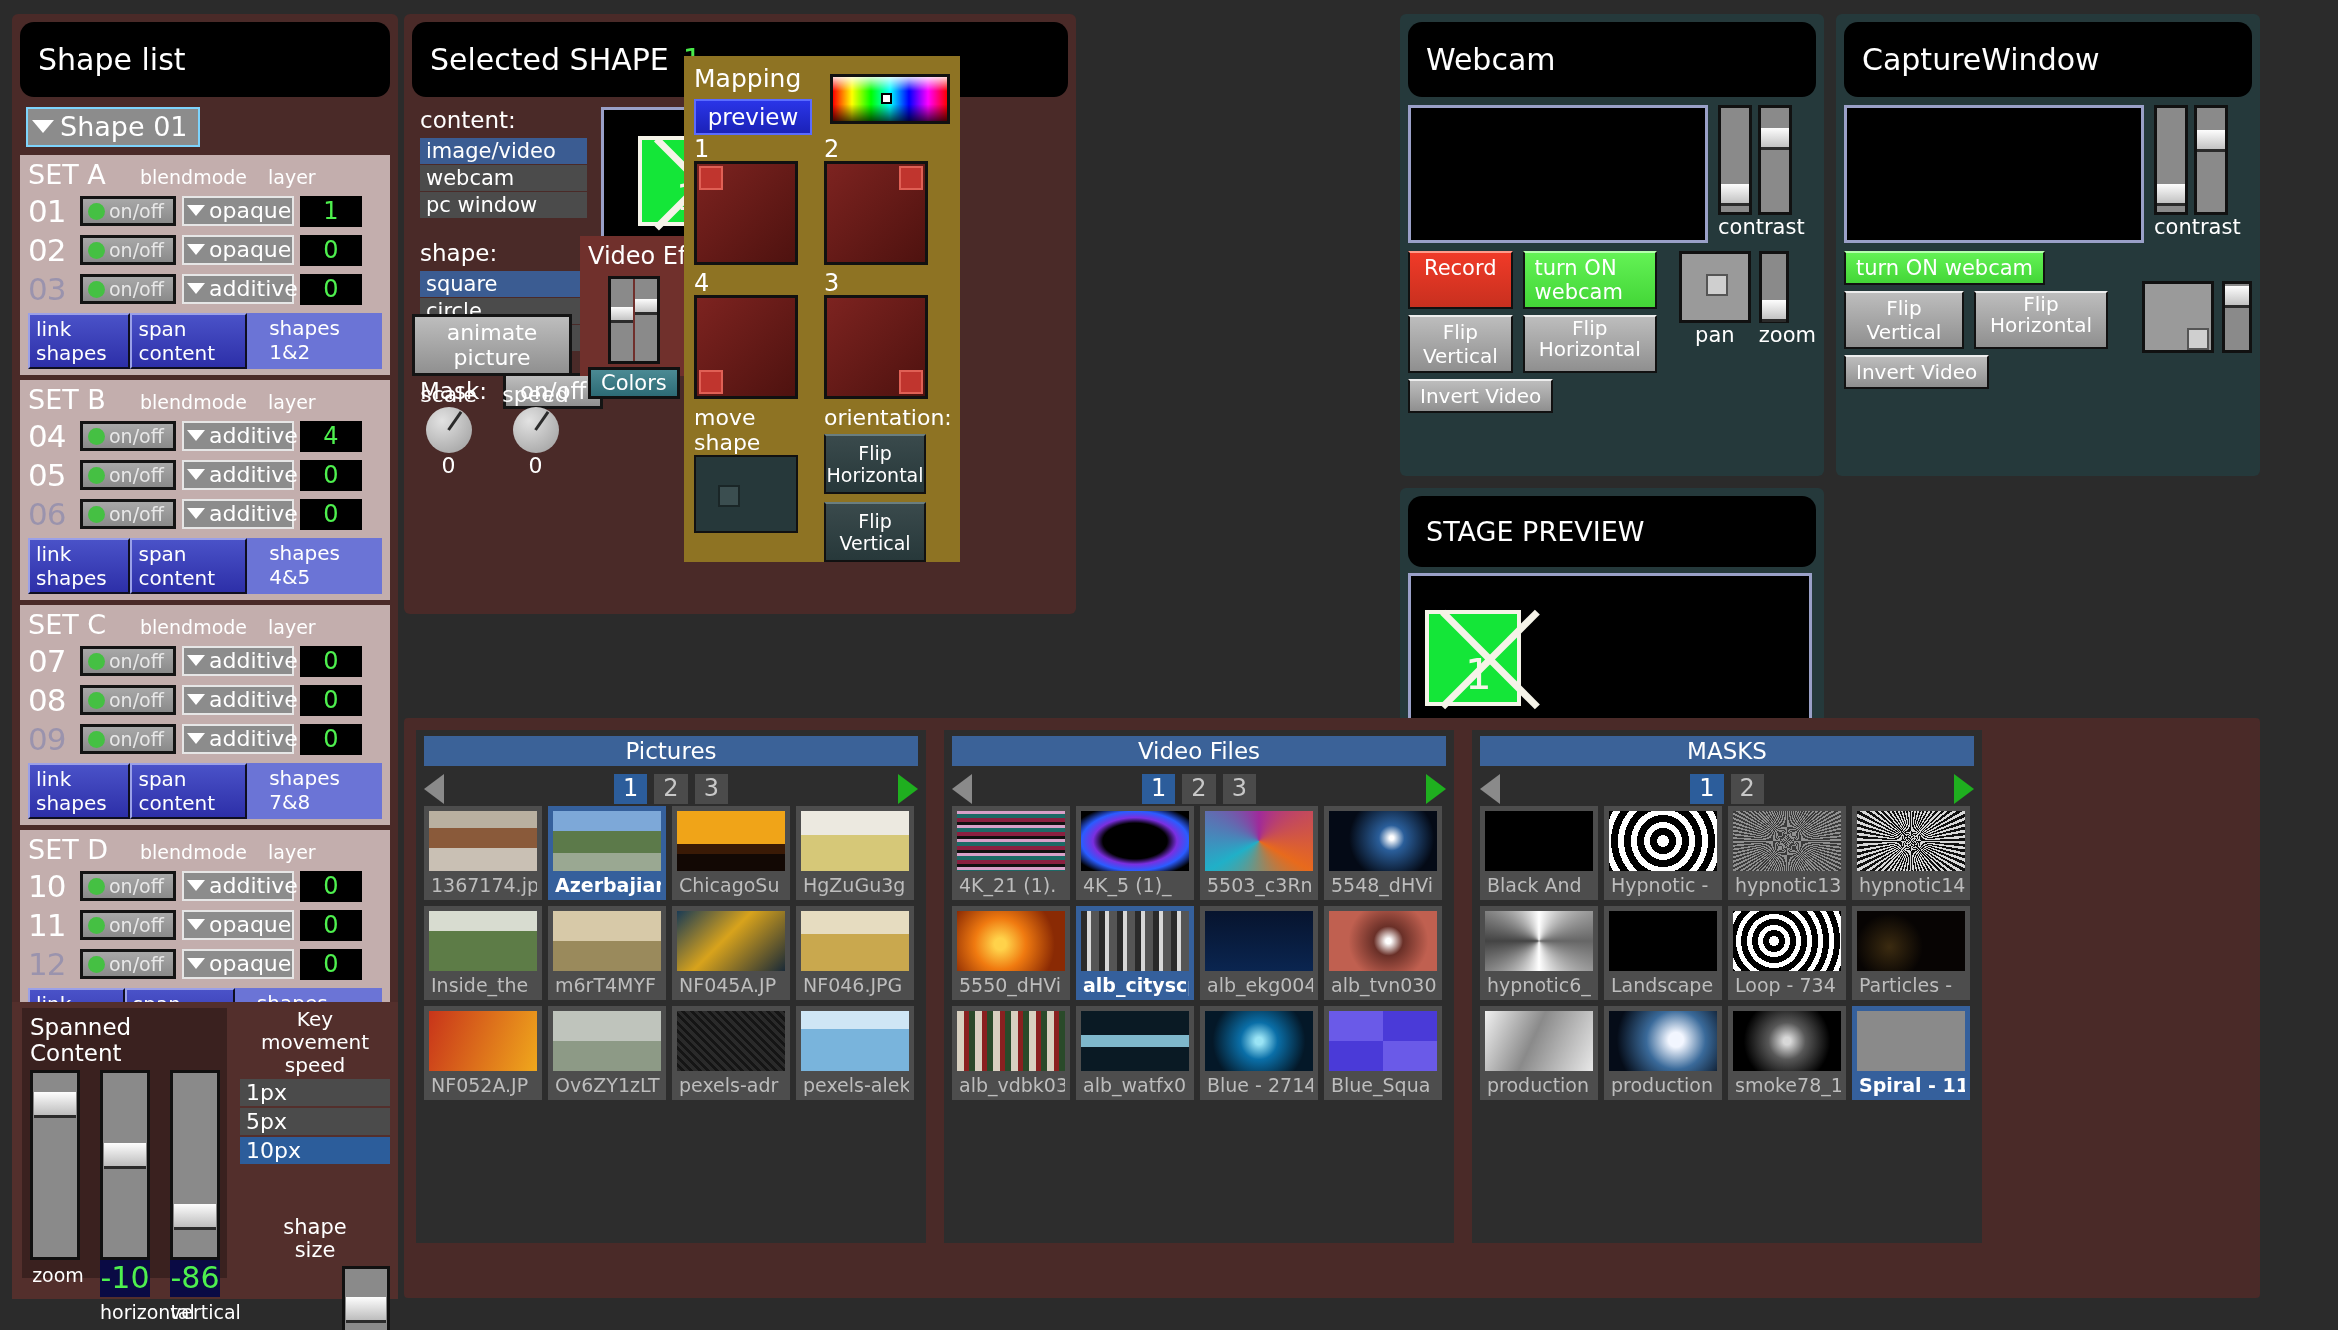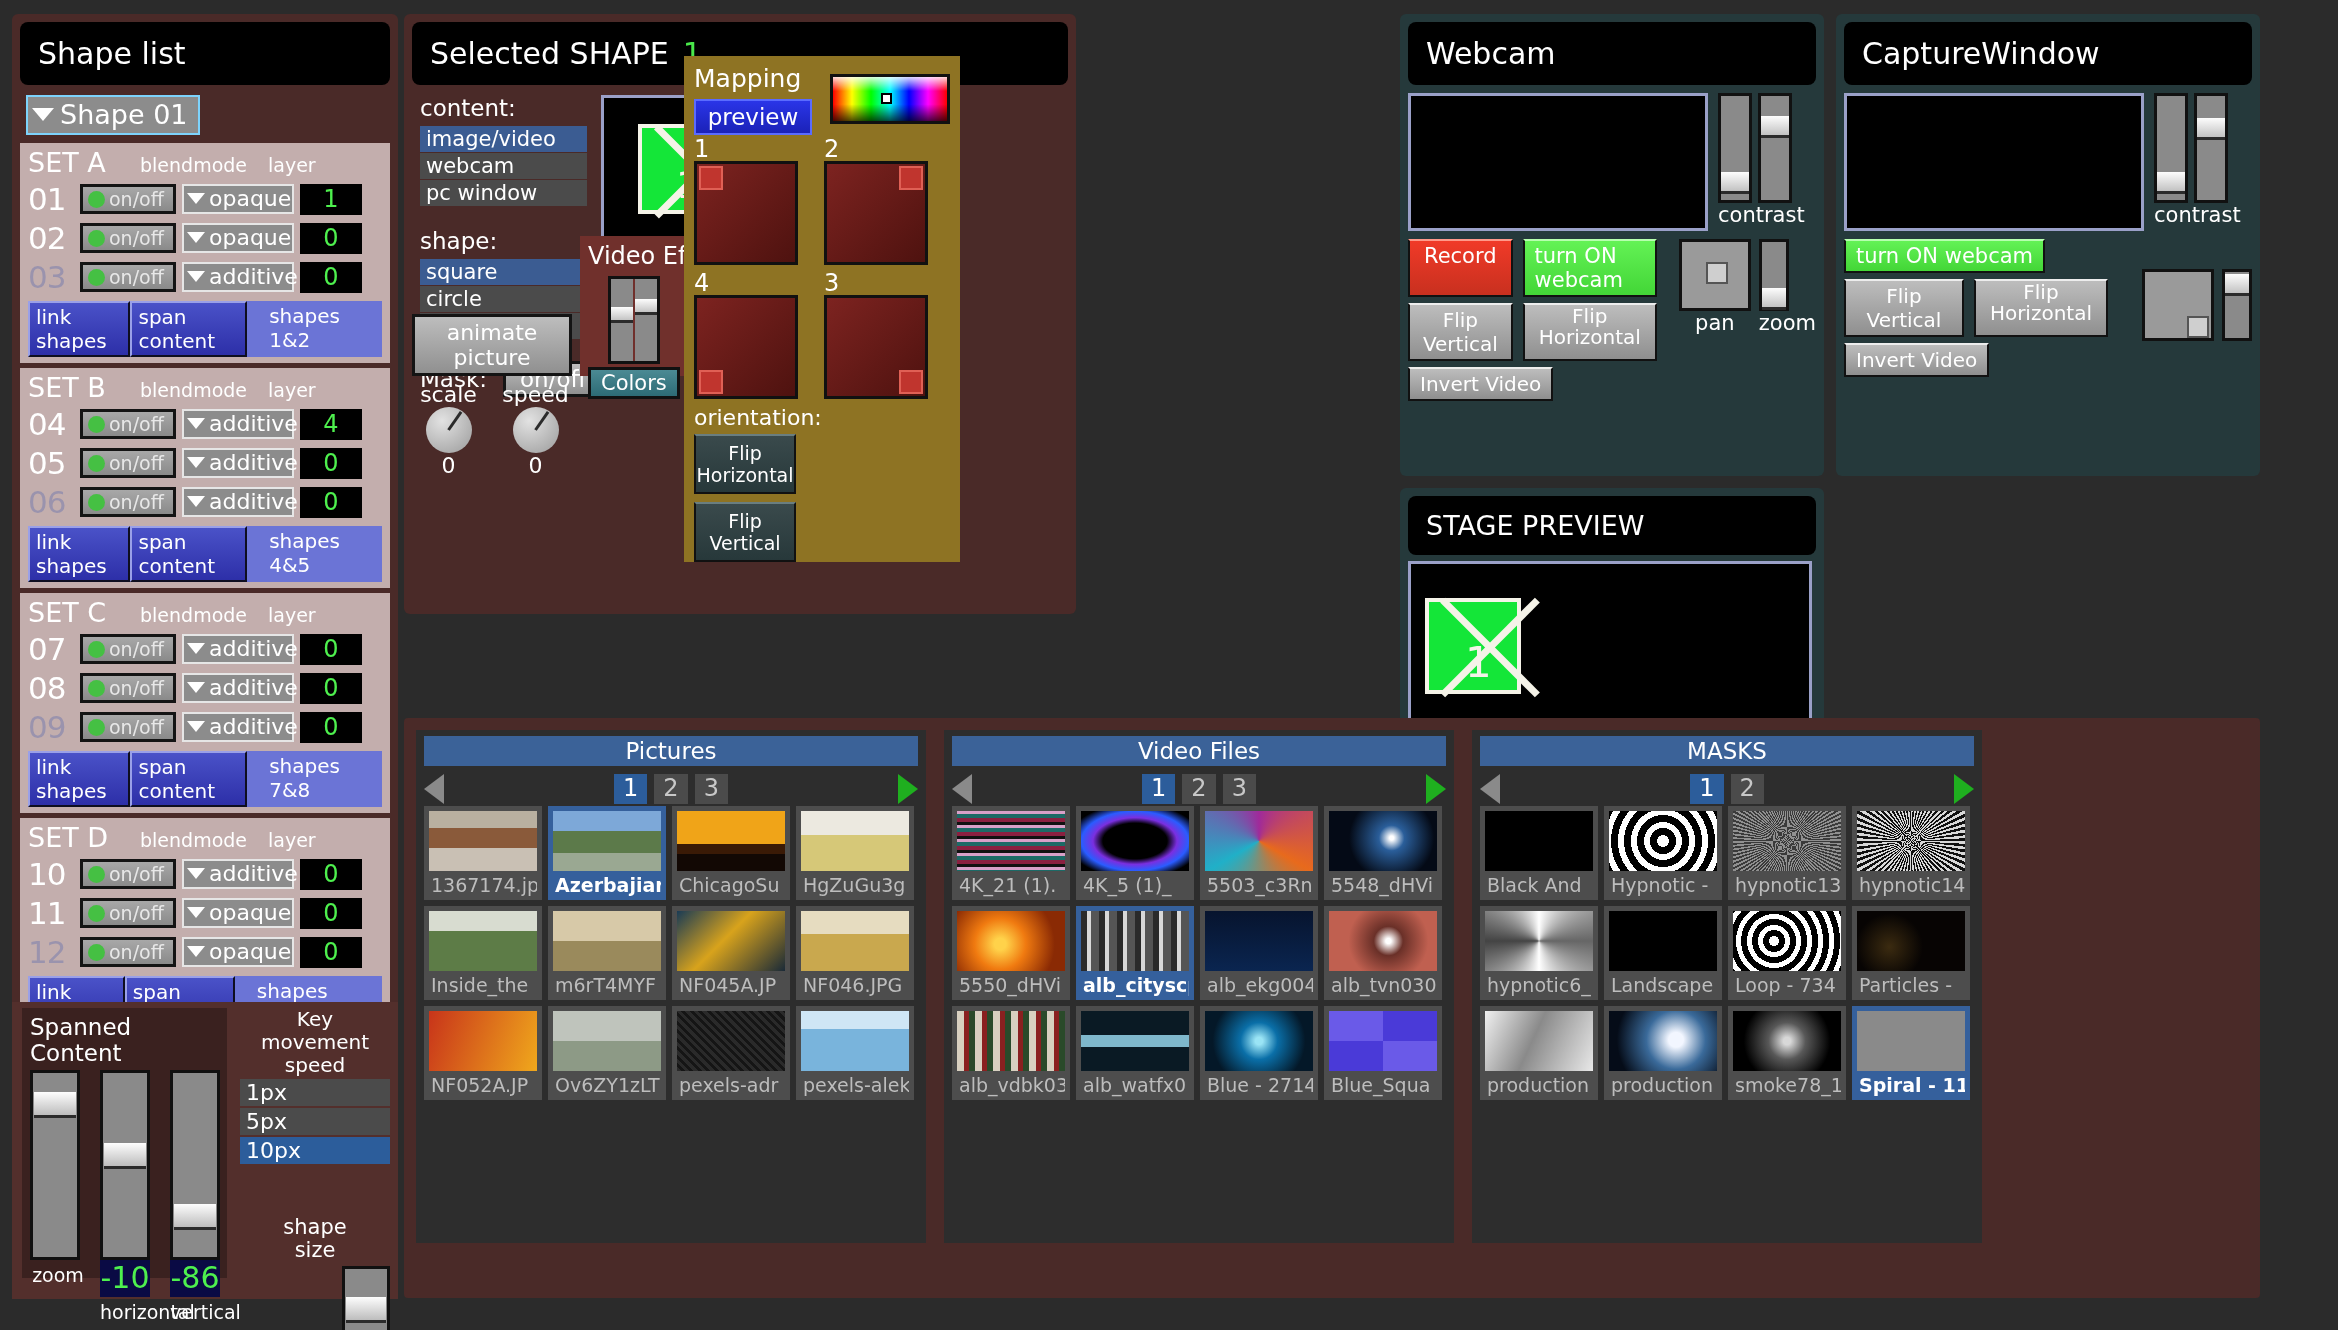--- a/index.html
+++ b/index.html
@@ -4,22 +4,22 @@
 <style>
   * { box-sizing: border-box; margin:0; padding:0; }
   body {
     width:2338px; height:1330px;
     background:#2b2b2b;
     font-family:"DejaVu Sans", sans-serif;
     overflow:hidden;
     position:relative;
   }
   .panel-title {
-    background:#000; color:#fff; border-radius:8px;
-    font-size:30px; padding:14px 18px; font-weight:400;
+    background:#000; color:#fff; border-radius:14px;
+    font-size:30px; padding:20px 18px; font-weight:400;
   }
   
   #shape-list {
     position:absolute; left:12px; top:14px; width:386px; height:1285px;
     background:#4a2a28; border-radius:6px; padding:8px;
   }
   #shape-list .panel-title { width:100%; }
   .select-shape-row { display:flex; align-items:center; gap:12px; margin:10px 4px 8px 6px; }
   .select-shape-row .lbl { color:#fff; font-size:30px; }
   .dropdown {
@@ -528,20 +528,26 @@
     </div>
     <div>
       <div class="map-cell-lbl">3</div>
       <div class="map-cell">
           <div class="hnd" style="right:2px;bottom:2px"></div>
         </div>
     </div>
   </div>
   <div style="display:flex;gap:26px;align-items:flex-start;">
     <div>
+      <div class="move-shape-lbl">move shape</div>
+      <div class="move-pad">
+          <div class="mh"></div>
+        </div>
+    </div>
+    <div>
       <div class="move-shape-lbl">orientation:</div>
       <div class="btn-dark" style="margin-top:4px;">Flip Horizontal</div>
       <div class="btn-dark" style="margin-top:8px;">Flip Vertical</div>
     </div>
   </div>
 </div>
 
 <div id="webcam">
   <div class="panel-title" style="width:100%">Webcam</div>
   <div class="cam-body">

